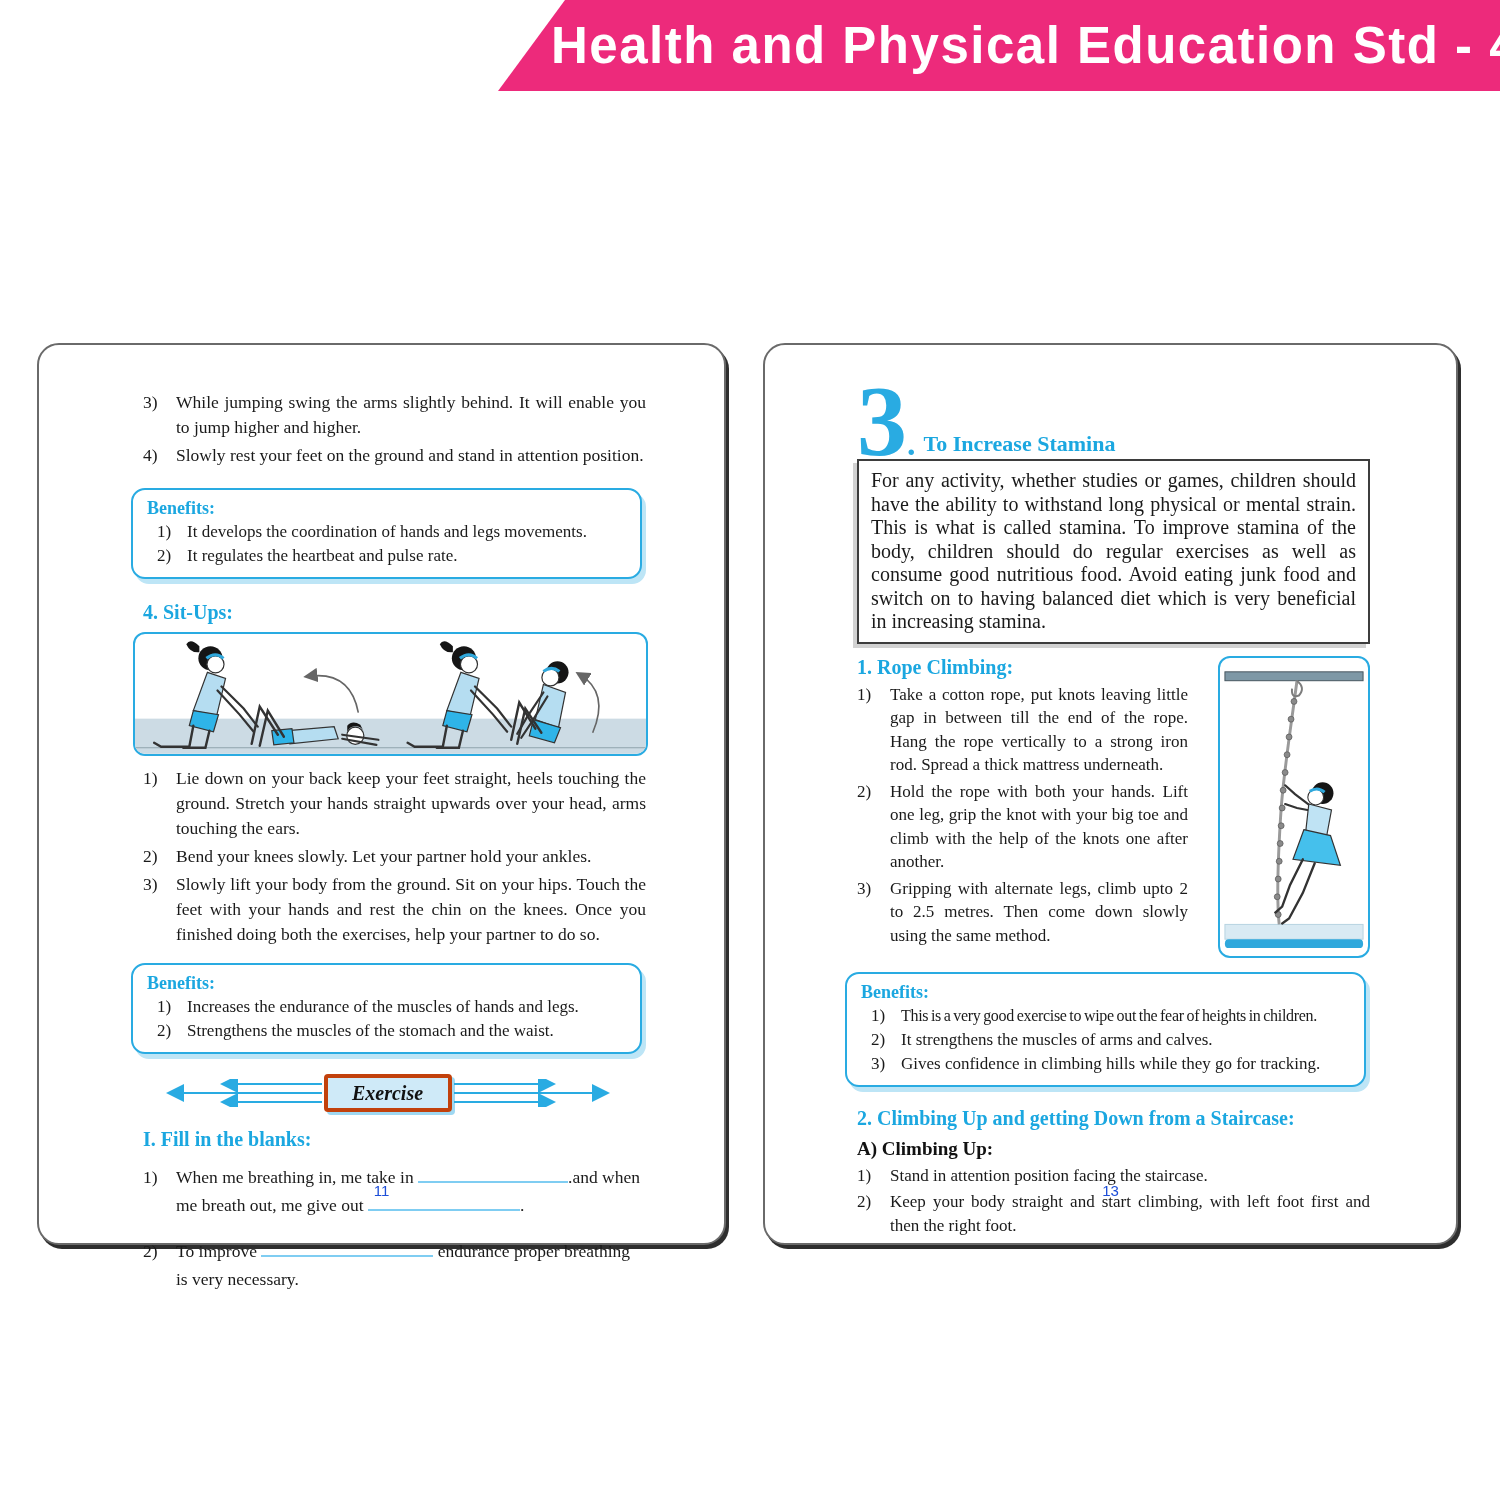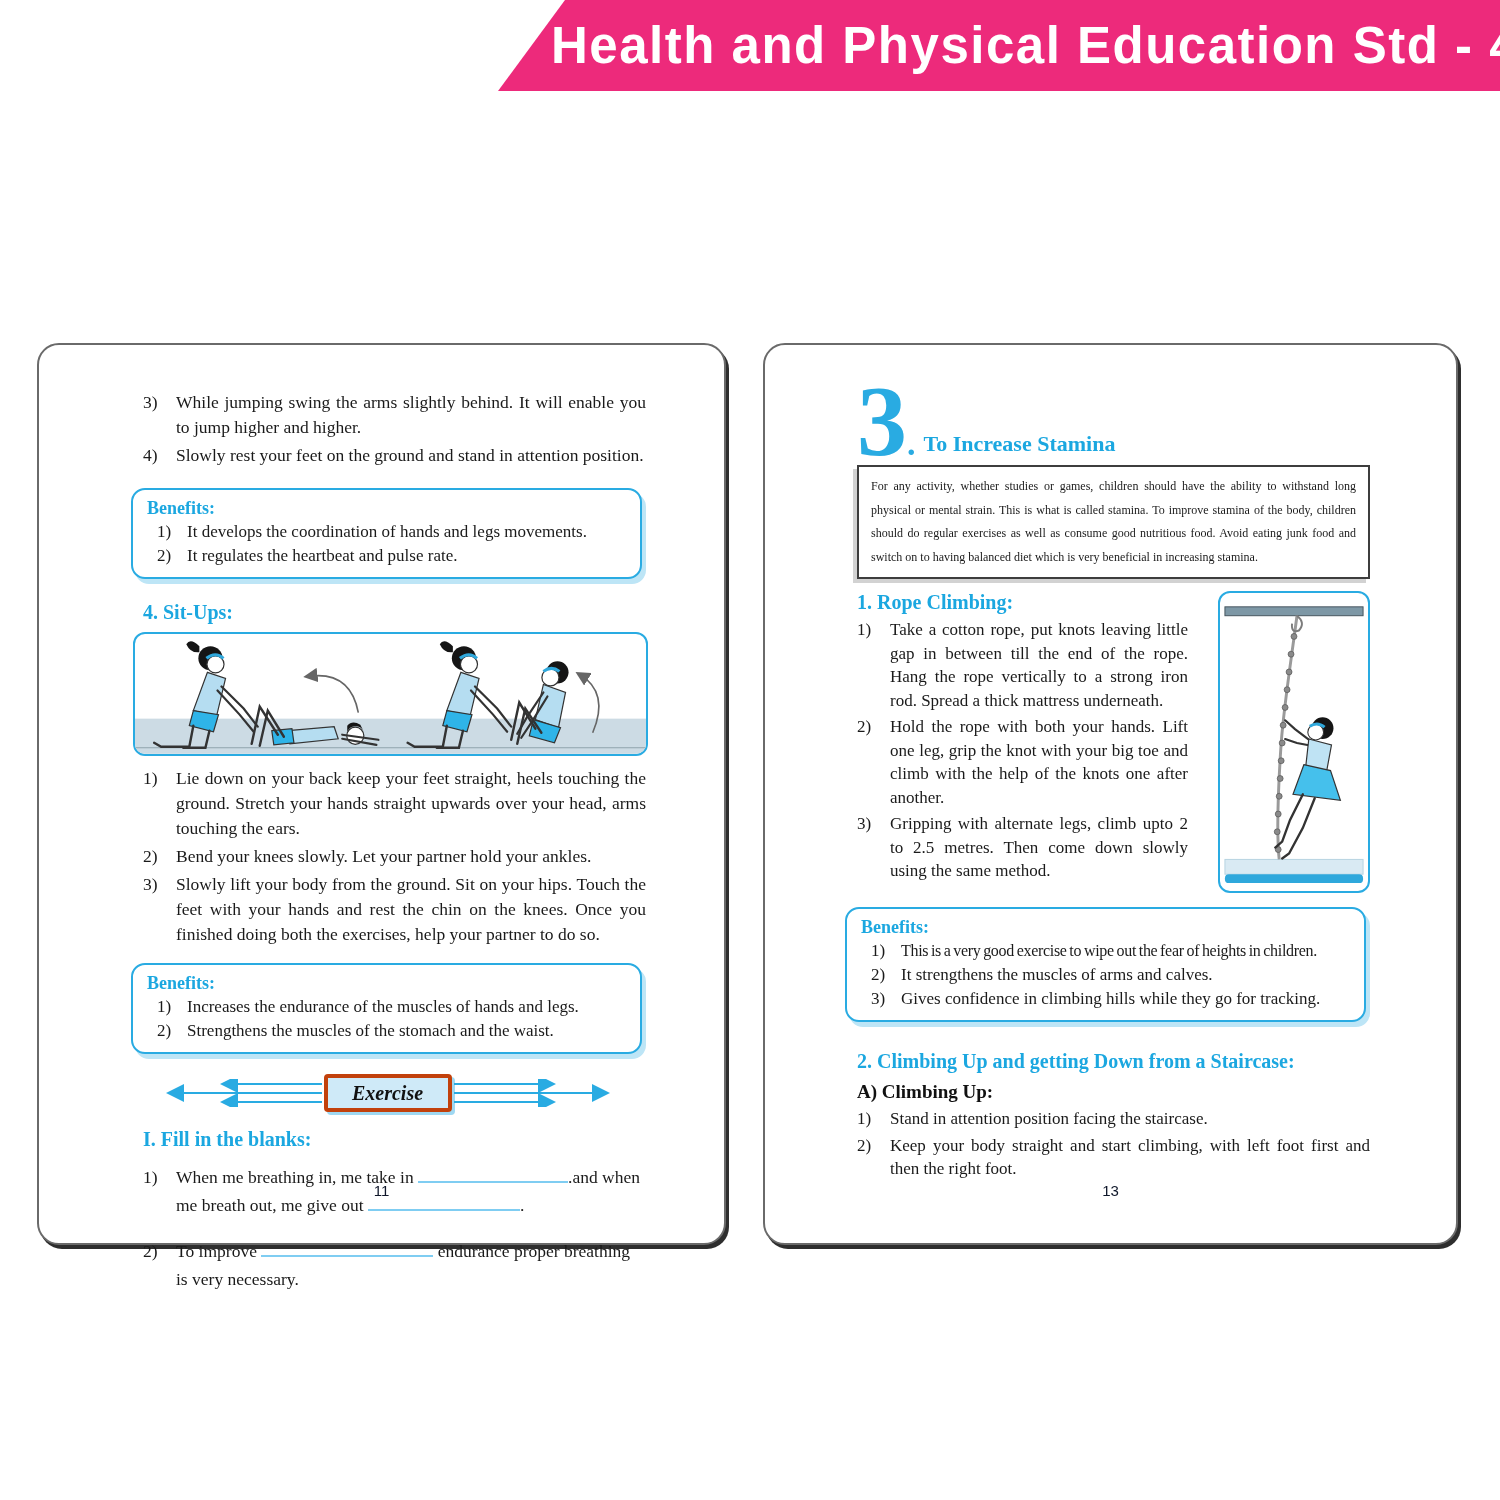--- a/index.html
+++ b/index.html
@@ -48,37 +48,37 @@
   .fill-heading{margin-top:16px;font-size:20px;font-weight:bold;color:#1BA7E0;}
   .fill-item{display:flex;font-size:17.5px;line-height:28px;margin-top:12px;}
   .fill-item .num{flex:none;width:33px;}
   .fill-item .txt{flex:1;}
   .blank{display:inline-block;height:14px;border-bottom:2px solid #7FCDF2;vertical-align:baseline;}
   .blank.w1{width:150px;}
   .blank.w2{width:152px;}
   .blank.w3{width:172px;}
 
   .page-num{position:absolute;bottom:44px;left:0;width:100%;text-align:center;
-            font-family:"Liberation Sans",sans-serif;font-size:15px;color:#0f172a;}
+            font-family:"Liberation Sans",sans-serif;font-size:15px;color:#1d4ed8;}
 
   
   .chapter{display:flex;align-items:flex-end;}
   .chapter .big-num{font-size:100px;line-height:76px;font-weight:bold;color:#29ABE2;font-family:"Liberation Serif",serif;}
   .chapter .dot{font-size:34px;font-weight:bold;color:#29ABE2;line-height:30px;}
   .chapter .ch-title{font-size:22px;font-weight:bold;color:#1BA7E0;margin-left:8px;line-height:30px;}
 
-  .intro-box{margin-top:6px;border:2px solid #3d3d3d;box-shadow:-4px 4px 0 #d2d2d2;
-             padding:8px 12px;font-size:12px;line-height:23.5px;text-align:justify;}
+  .intro-box{border:2px solid #3d3d3d;box-shadow:-4px 4px 0 #d2d2d2;
+             padding:8px 12px;font-size:20px;line-height:23.5px;text-align:justify;}
 
   .rope-row{display:flex;margin-top:12px;}
   .rope-col{flex:1;min-width:0;padding-right:30px;}
   .rope-illo{flex:none;width:152px;height:302px;border:2.5px solid #29ABE2;border-radius:12px;
              box-sizing:border-box;overflow:hidden;background:#fff;}
 
-  .stair-heading{margin-top:28px;font-size:20px;font-weight:bold;color:#1BA7E0;}
+  .stair-heading{margin-top:20px;font-size:20px;font-weight:bold;color:#1BA7E0;}
   .sub-heading{margin-top:8px;font-size:19px;font-weight:bold;color:#111;}
 </style>
 </head>
 <body>
 
 <div class="banner">
   <div class="banner-title">Health and Physical Education Std - 4</div>
 </div>
 
 <div class="page page-left">

